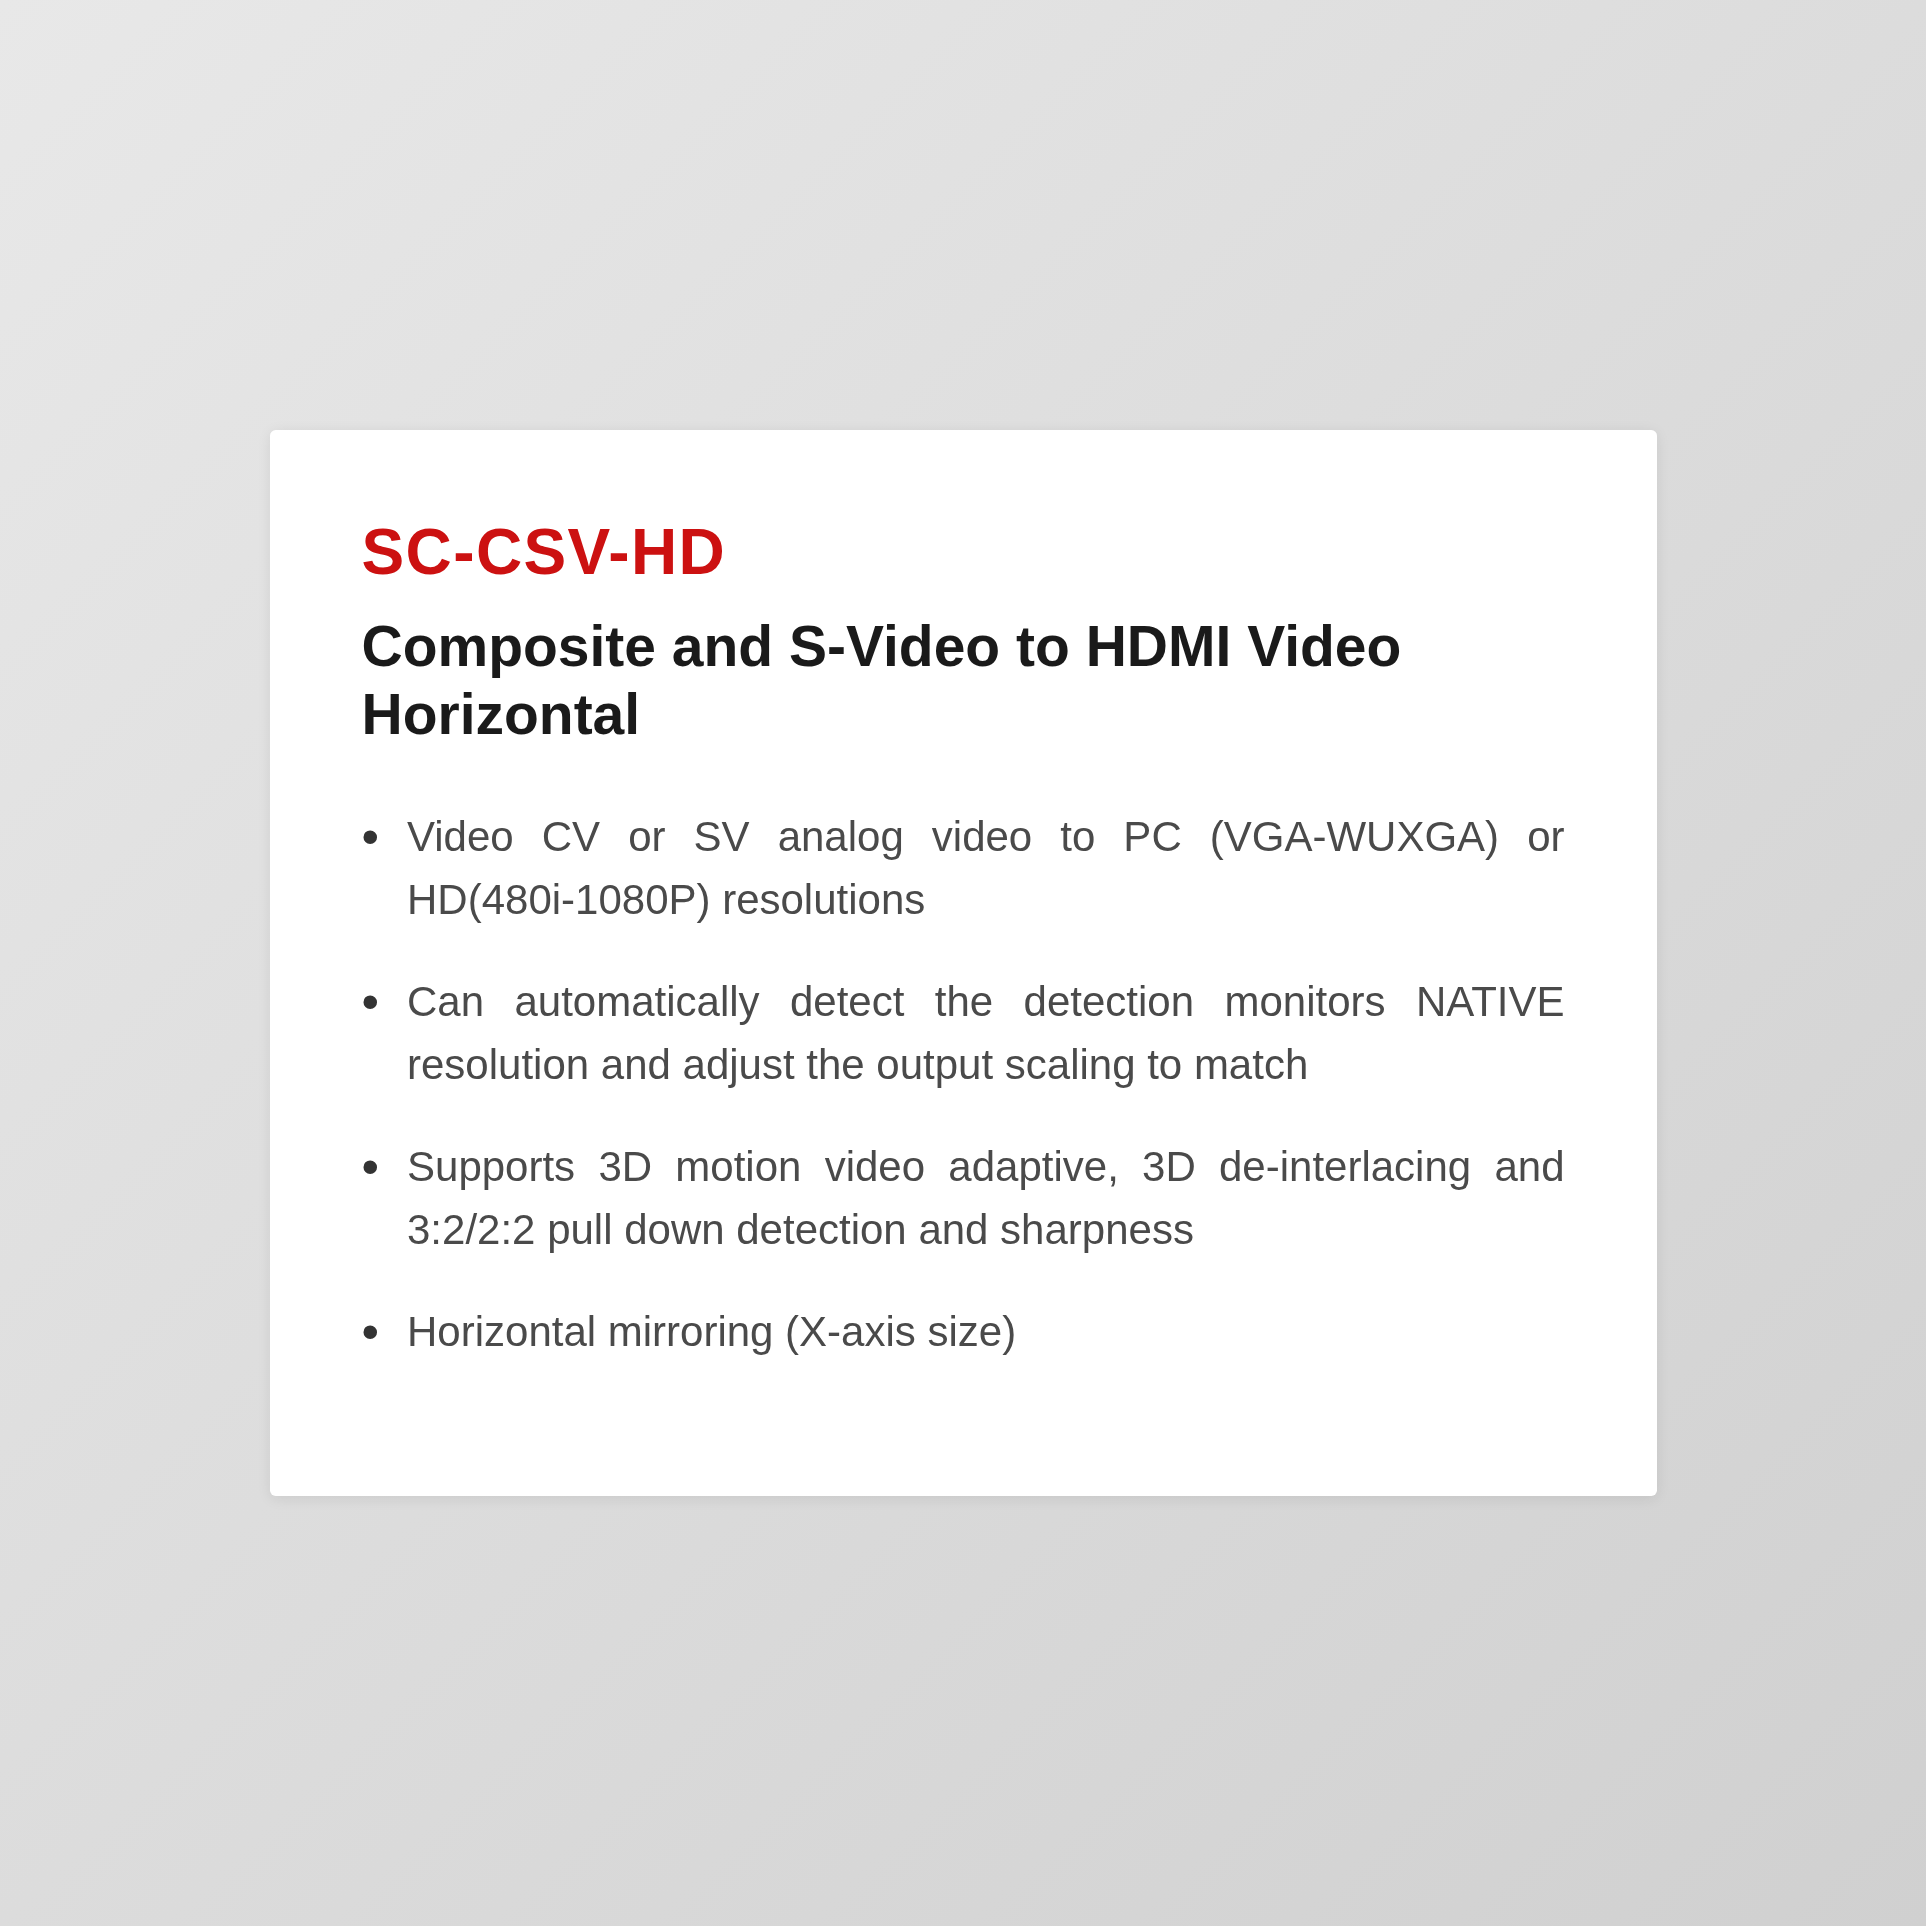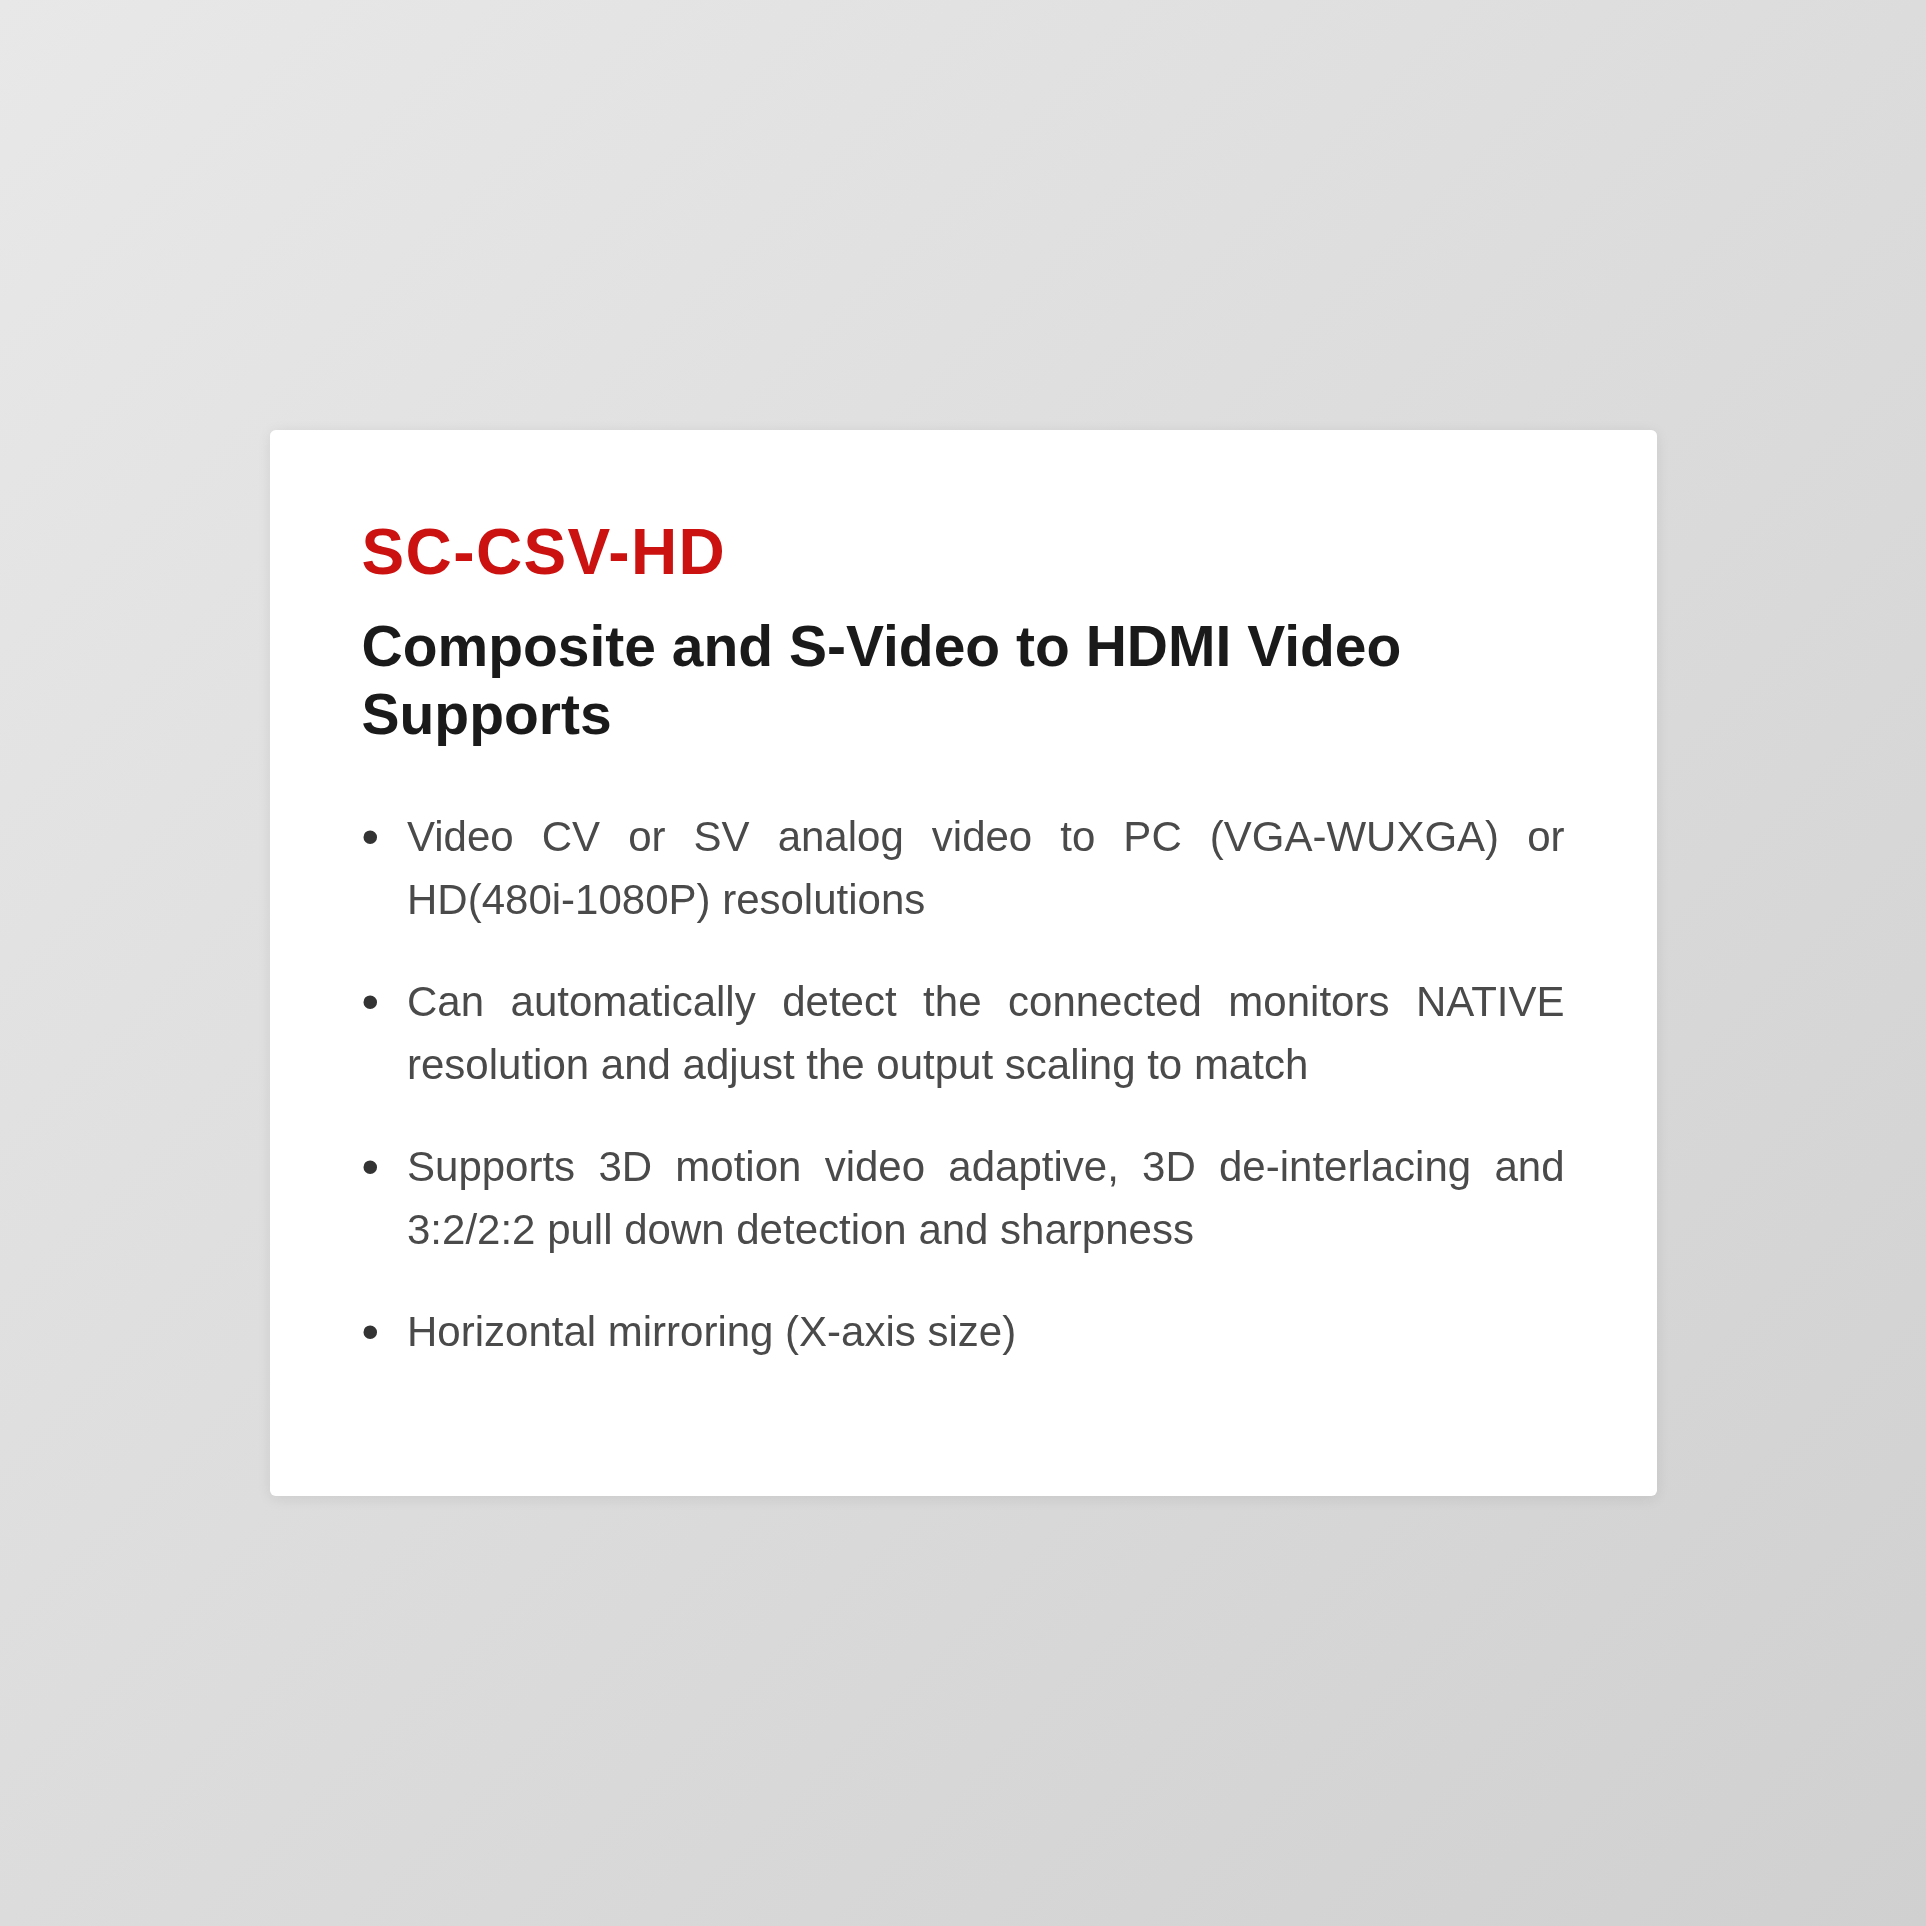--- a/index.html
+++ b/index.html
@@ -69,27 +69,27 @@
 
     .feature-list li span {
       flex: 1;
     }
   </style>
 </head>
 <body>
 
 <div class="card">
   <div class="product-code">SC-CSV-HD</div>
-  <div class="product-title">Composite and S-Video to HDMI Video Supports</div>
+  <div class="product-title">Composite and S-Video to HDMI Video Horizontal</div>
   <ul class="feature-list">
     <li>
       <span>Video CV or SV analog video to PC (VGA-WUXGA) or HD(480i-1080P) resolutions</span>
     </li>
     <li>
-      <span>Can automatically detect the connected monitors NATIVE resolution and adjust the output scaling to match</span>
+      <span>Can automatically detect the detection monitors NATIVE resolution and adjust the output scaling to match</span>
     </li>
     <li>
       <span>Supports 3D motion video adaptive, 3D de-interlacing and 3:2/2:2 pull down detection and sharpness</span>
     </li>
     <li>
       <span>Horizontal mirroring (X-axis size)</span>
     </li>
   </ul>
 </div>
 

